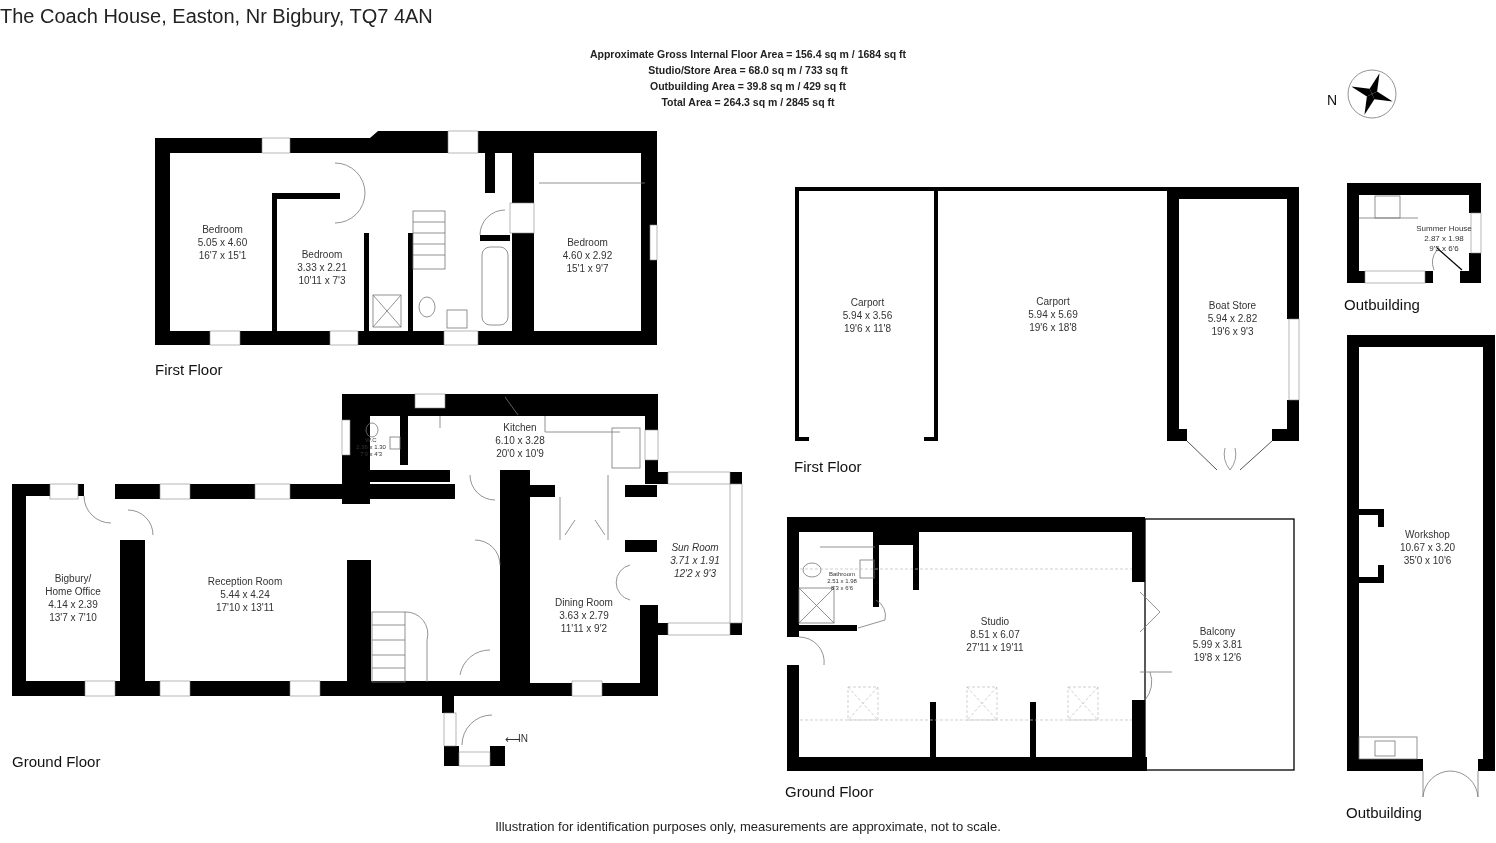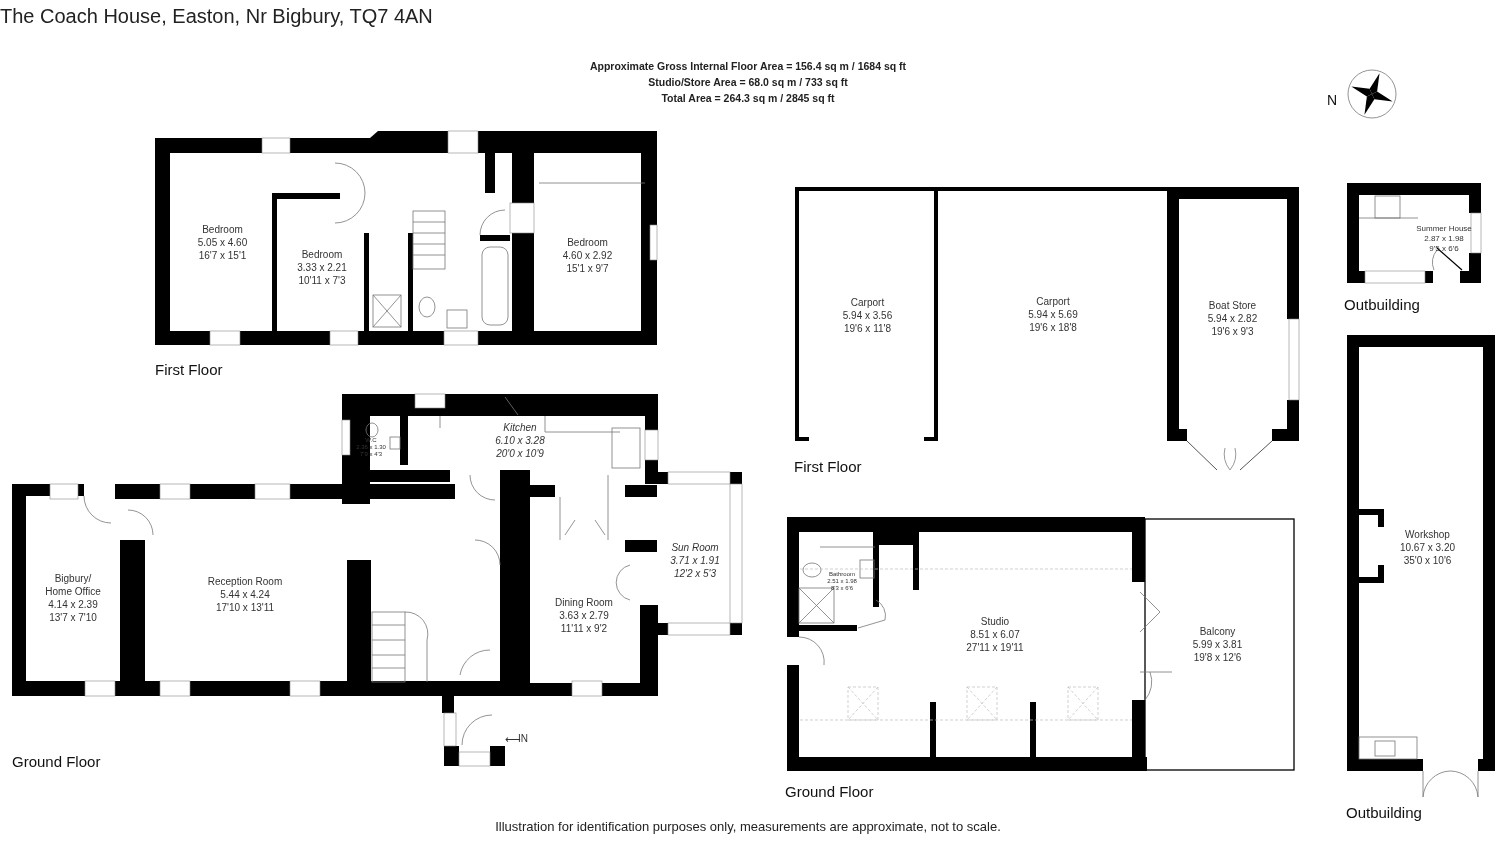--- a/index.html
+++ b/index.html
@@ -1,34 +1,35 @@
 <!DOCTYPE html>
 <html><head>
 <meta charset="utf-8">
 <style>
   html,body{margin:0;padding:0;background:#fff;}
   body{width:1496px;height:843px;position:relative;overflow:hidden;font-family:"Liberation Sans",sans-serif;color:#222;}
   .abs{position:absolute;}
   .title{left:0;width:1496px;top:5px;text-align:left;font-size:20px;color:#222;}
-  .areas{left:0;width:1496px;top:46px;text-align:center;font-size:10.5px;font-weight:bold;line-height:16px;color:#222;margin-top:12px;}
+  .areas{left:0;width:1496px;top:46px;text-align:center;font-size:10.5px;font-weight:bold;line-height:16px;color:#222;}
   .floor-label{font-size:15px;color:#111;}
   .disclaimer{left:0;width:1496px;top:819px;text-align:center;font-size:13px;color:#222;}
   .room{position:absolute;text-align:center;font-size:10px;line-height:13px;color:#333;}
   .room.small{font-size:6px;line-height:7px;}
   .room.mid{font-size:8px;line-height:10px;}
   svg{position:absolute;left:0;top:0;}
   .compass-n{font-size:14px;color:#111;}
 </style>
 </head>
 <body>
 
 <div class="abs title">The Coach House, Easton, Nr Bigbury, TQ7 4AN</div>
 <div class="abs areas">
   <div>Approximate Gross Internal Floor Area  = 156.4 sq m / 1684 sq ft</div>
   <div>Studio/Store Area = 68.0 sq m  / 733 sq ft</div>
+  <div>Outbuilding Area = 39.8 sq m  / 429 sq ft</div>
   <div>Total Area = 264.3 sq m  / 2845 sq ft</div>
 </div>
 
 <svg width="1496" height="843">
   <g fill="#000">
 
     <rect x="155" y="138" width="215" height="15"></rect>
     <polygon points="370,138 378,131 657,131 657,153 370,153"></polygon>
     <rect x="155" y="138" width="15" height="207"></rect>
     <rect x="641" y="131" width="16" height="214"></rect>
@@ -275,39 +276,39 @@
   <div>Bigbury/</div>
   <div>Home Office</div>
   <div>4.14 x 2.39</div>
   <div>13'7 x 7'10</div>
 </div>
 <div class="room" style="left:180px;top:575px;width:130px;">
   <div>Reception Room</div>
   <div>5.44 x 4.24</div>
   <div>17'10 x 13'11</div>
 </div>
-<div class="room" style="left:480px;top:421px;width:80px;font-style:italic;">
+<div class="room" style="left:480px;top:421px;width:80px;">
   <div>Kitchen</div>
   <div>6.10 x 3.28</div>
   <div>20'0 x 10'9</div>
 </div>
 <div class="room small" style="left:352px;top:437px;width:38px;">
   <div>W.C</div>
   <div>2.36 x 1.30</div>
   <div>7'9 x 4'3</div>
 </div>
 <div class="room" style="left:544px;top:596px;width:80px;">
   <div>Dining Room</div>
   <div>3.63 x 2.79</div>
   <div>11'11 x 9'2</div>
 </div>
 <div class="room" style="left:660px;top:541px;width:70px;font-style:italic;">
   <div>Sun Room</div>
   <div>3.71 x 1.91</div>
-  <div>12'2 x 5'3</div>
+  <div>12'2 x 9'3</div>
 </div>
 <div class="abs" style="left:518px;top:733px;font-size:10px;color:#333;">IN</div>
 <div class="abs floor-label" style="left:12px;top:753px;">Ground Floor</div>
 
 <div class="room" style="left:820px;top:296px;width:95px;">
   <div>Carport</div>
   <div>5.94 x 3.56</div>
   <div>19'6 x 11'8</div>
 </div>
 <div class="room" style="left:1003px;top:295px;width:100px;">

